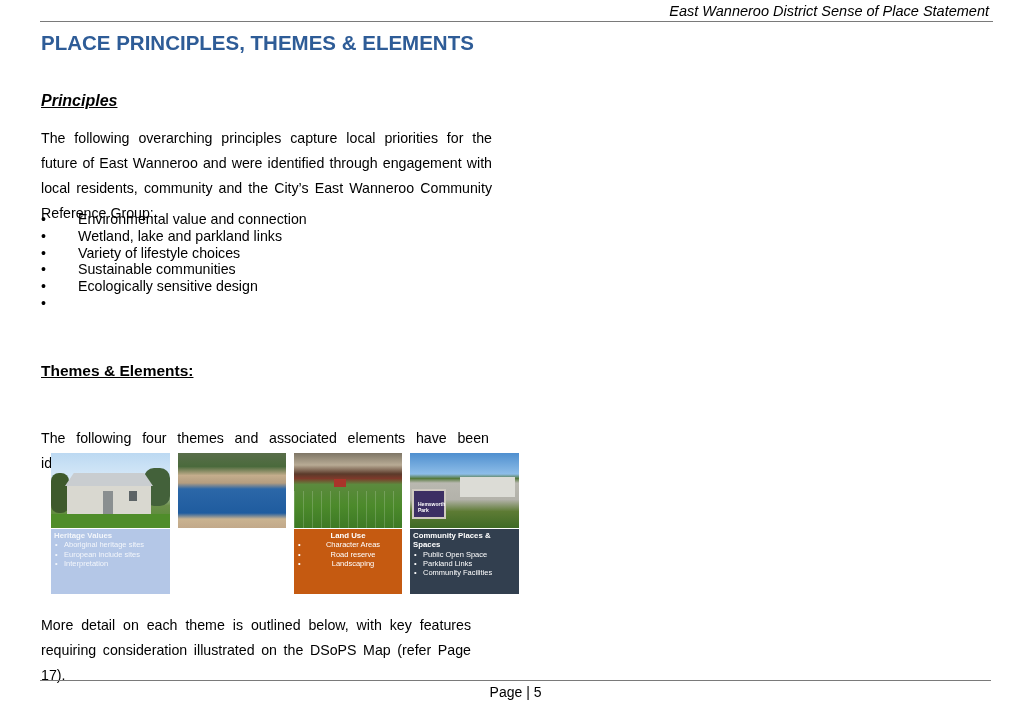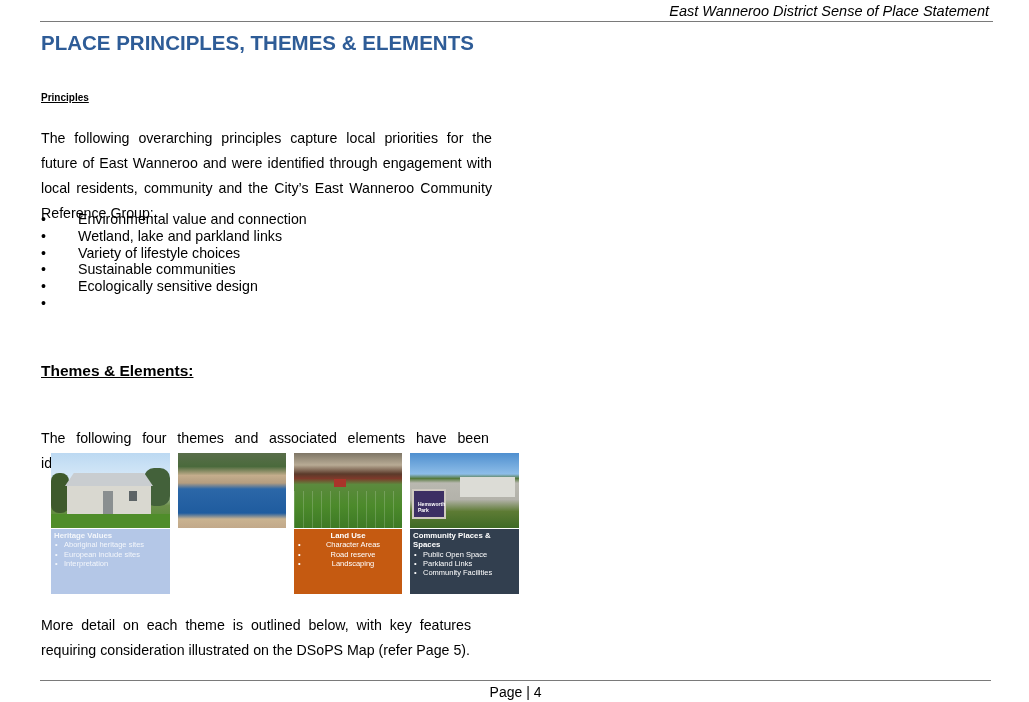--- a/index.html
+++ b/index.html
@@ -15,21 +15,21 @@
       font-size: 14.5px; font-style: italic; color: #000;
     }
 
     .page-title {
       position: absolute; left: 41px; top: 31px;
       font-size: 20.5px; color: #2e5c97; letter-spacing: 0px; white-space: nowrap;
     }
 
     .h-principles {
       position: absolute; left: 41px; top: 92px;
-      font-size: 10px; font-weight: bold; text-decoration: underline;
+      font-size: 16px; font-weight: bold; text-decoration: underline; font-style: italic;
     }
 
     .para {
       position: absolute; left: 41px; width: 451px;
       font-size: 14.2px; line-height: 25px; text-align: justify;
     }
     .para.intro { top: 126px; }
     .para.themes-intro { top: 398px; width: 448px; margin-top: 28px; }
     .para.more { top: 613px; width: 430px; }
 
@@ -179,17 +179,17 @@
       <div class="panel-title">Community Places &amp; Spaces</div>
       <ul>
         <li>Public Open Space</li>
         <li>Parkland Links</li>
         <li>Community Facilities</li>
       </ul>
     </div>
   </div>
 </div>
 
-<p class="para more">More detail on each theme is outlined below, with key features requiring consideration illustrated on the DSoPS Map (refer Page 5).</p>
+<p class="para more">More detail on each theme is outlined below, with key features requiring consideration illustrated on the DSoPS Map (refer Page 17).</p>
 
 <div class="running-footer">
-  <span class="page-no">Page | 4</span>
+  <span class="page-no">Page | 5</span>
 </div>
 
 </body></html>

